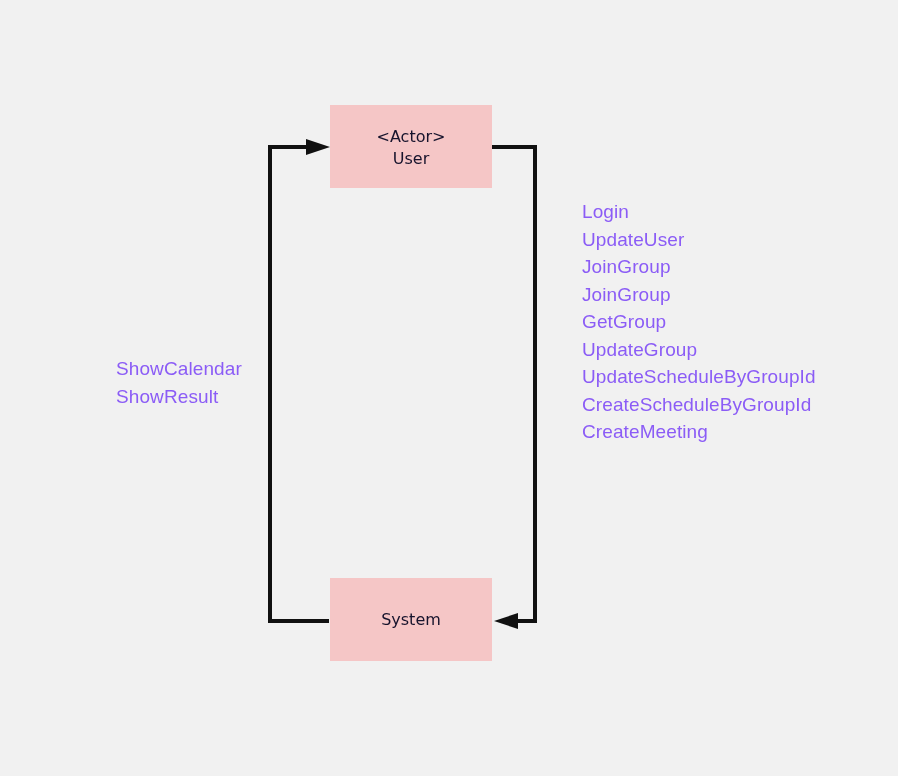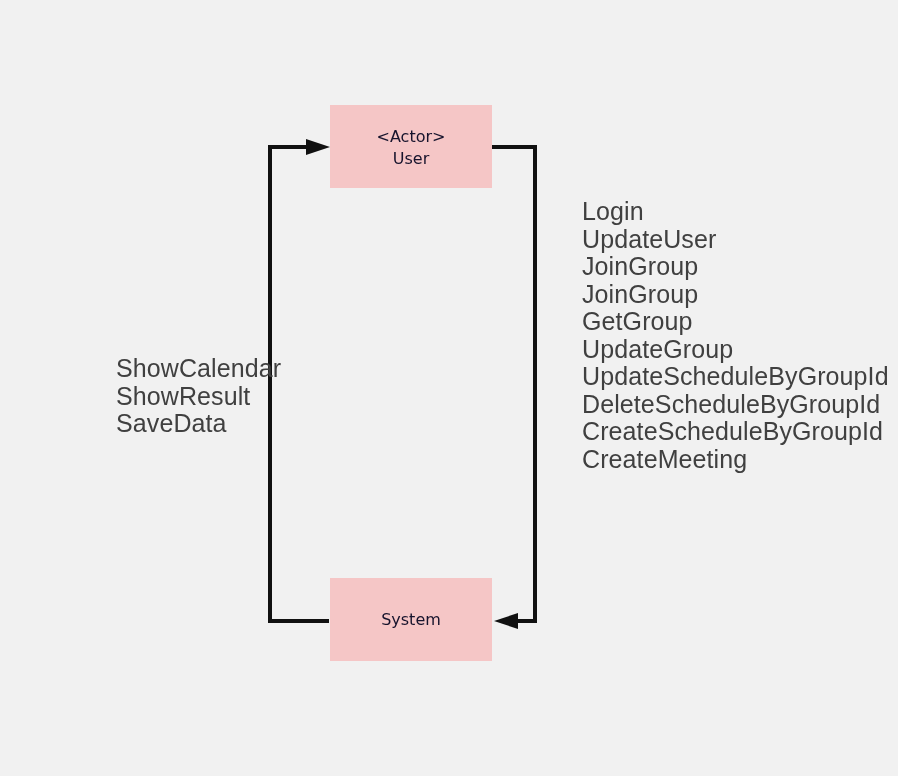--- a/index.html
+++ b/index.html
@@ -46,23 +46,23 @@
     stroke-linecap: butt;
     stroke-linejoin: miter;
   }
   .flow-arrowhead {
     fill: #111111;
     stroke: none;
   }
   .msg-list {
     position: absolute;
     font-family: "Liberation Sans", sans-serif;
-    font-size: 25px;
+    font-size: 19px;
     line-height: 27.5px;
-    color: #404040;
+    color: #8b5cf6;
     white-space: nowrap;
     letter-spacing: 0.1px;
   }
   .msg-list .msg-item {
     display: block;
   }
   #outbound-message-list {
     left: 582px;
     top: 198px;
   }
@@ -102,24 +102,22 @@
   </svg>
 
   <div class="msg-list" id="outbound-message-list">
     <span class="msg-item">Login</span>
     <span class="msg-item">UpdateUser</span>
     <span class="msg-item">JoinGroup</span>
     <span class="msg-item">JoinGroup</span>
     <span class="msg-item">GetGroup</span>
     <span class="msg-item">UpdateGroup</span>
     <span class="msg-item">UpdateScheduleByGroupId</span>
-    <span class="msg-item">DeleteScheduleByGroupId</span>
     <span class="msg-item">CreateScheduleByGroupId</span>
     <span class="msg-item">CreateMeeting</span>
   </div>
 
   <div class="msg-list" id="inbound-message-list">
     <span class="msg-item">ShowCalendar</span>
     <span class="msg-item">ShowResult</span>
-    <span class="msg-item">SaveData</span>
   </div>
 
 </div>
 
 </body></html>

